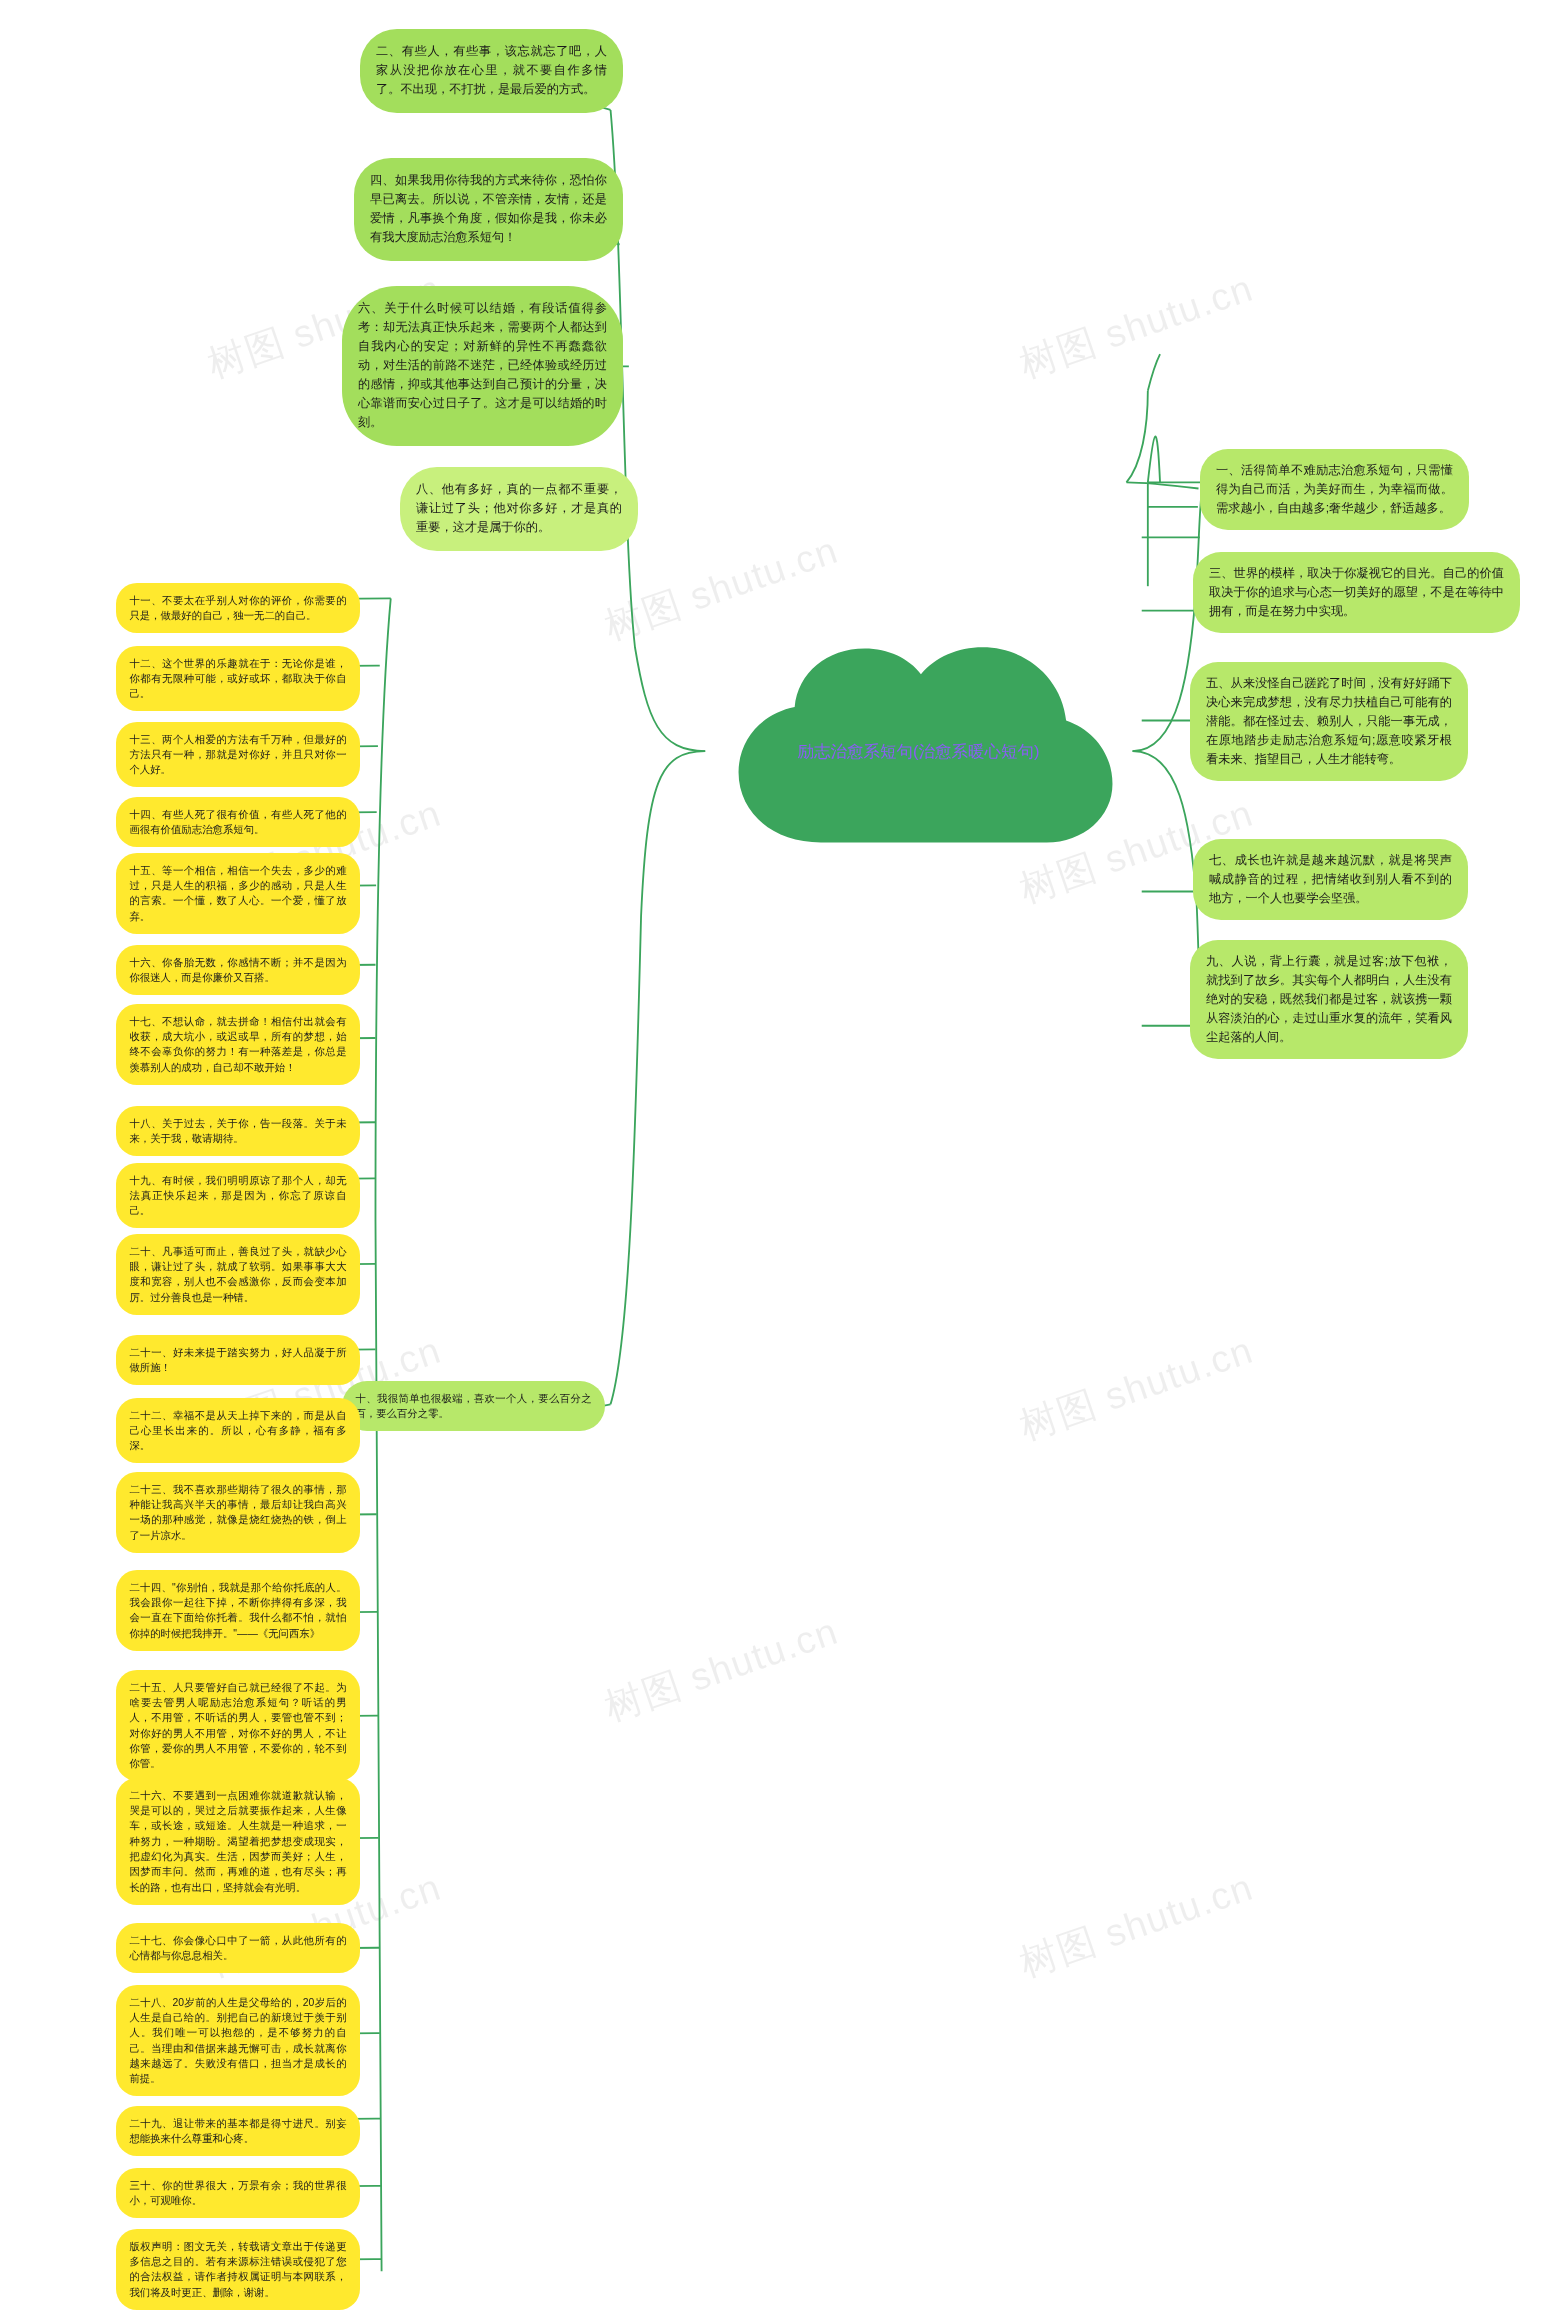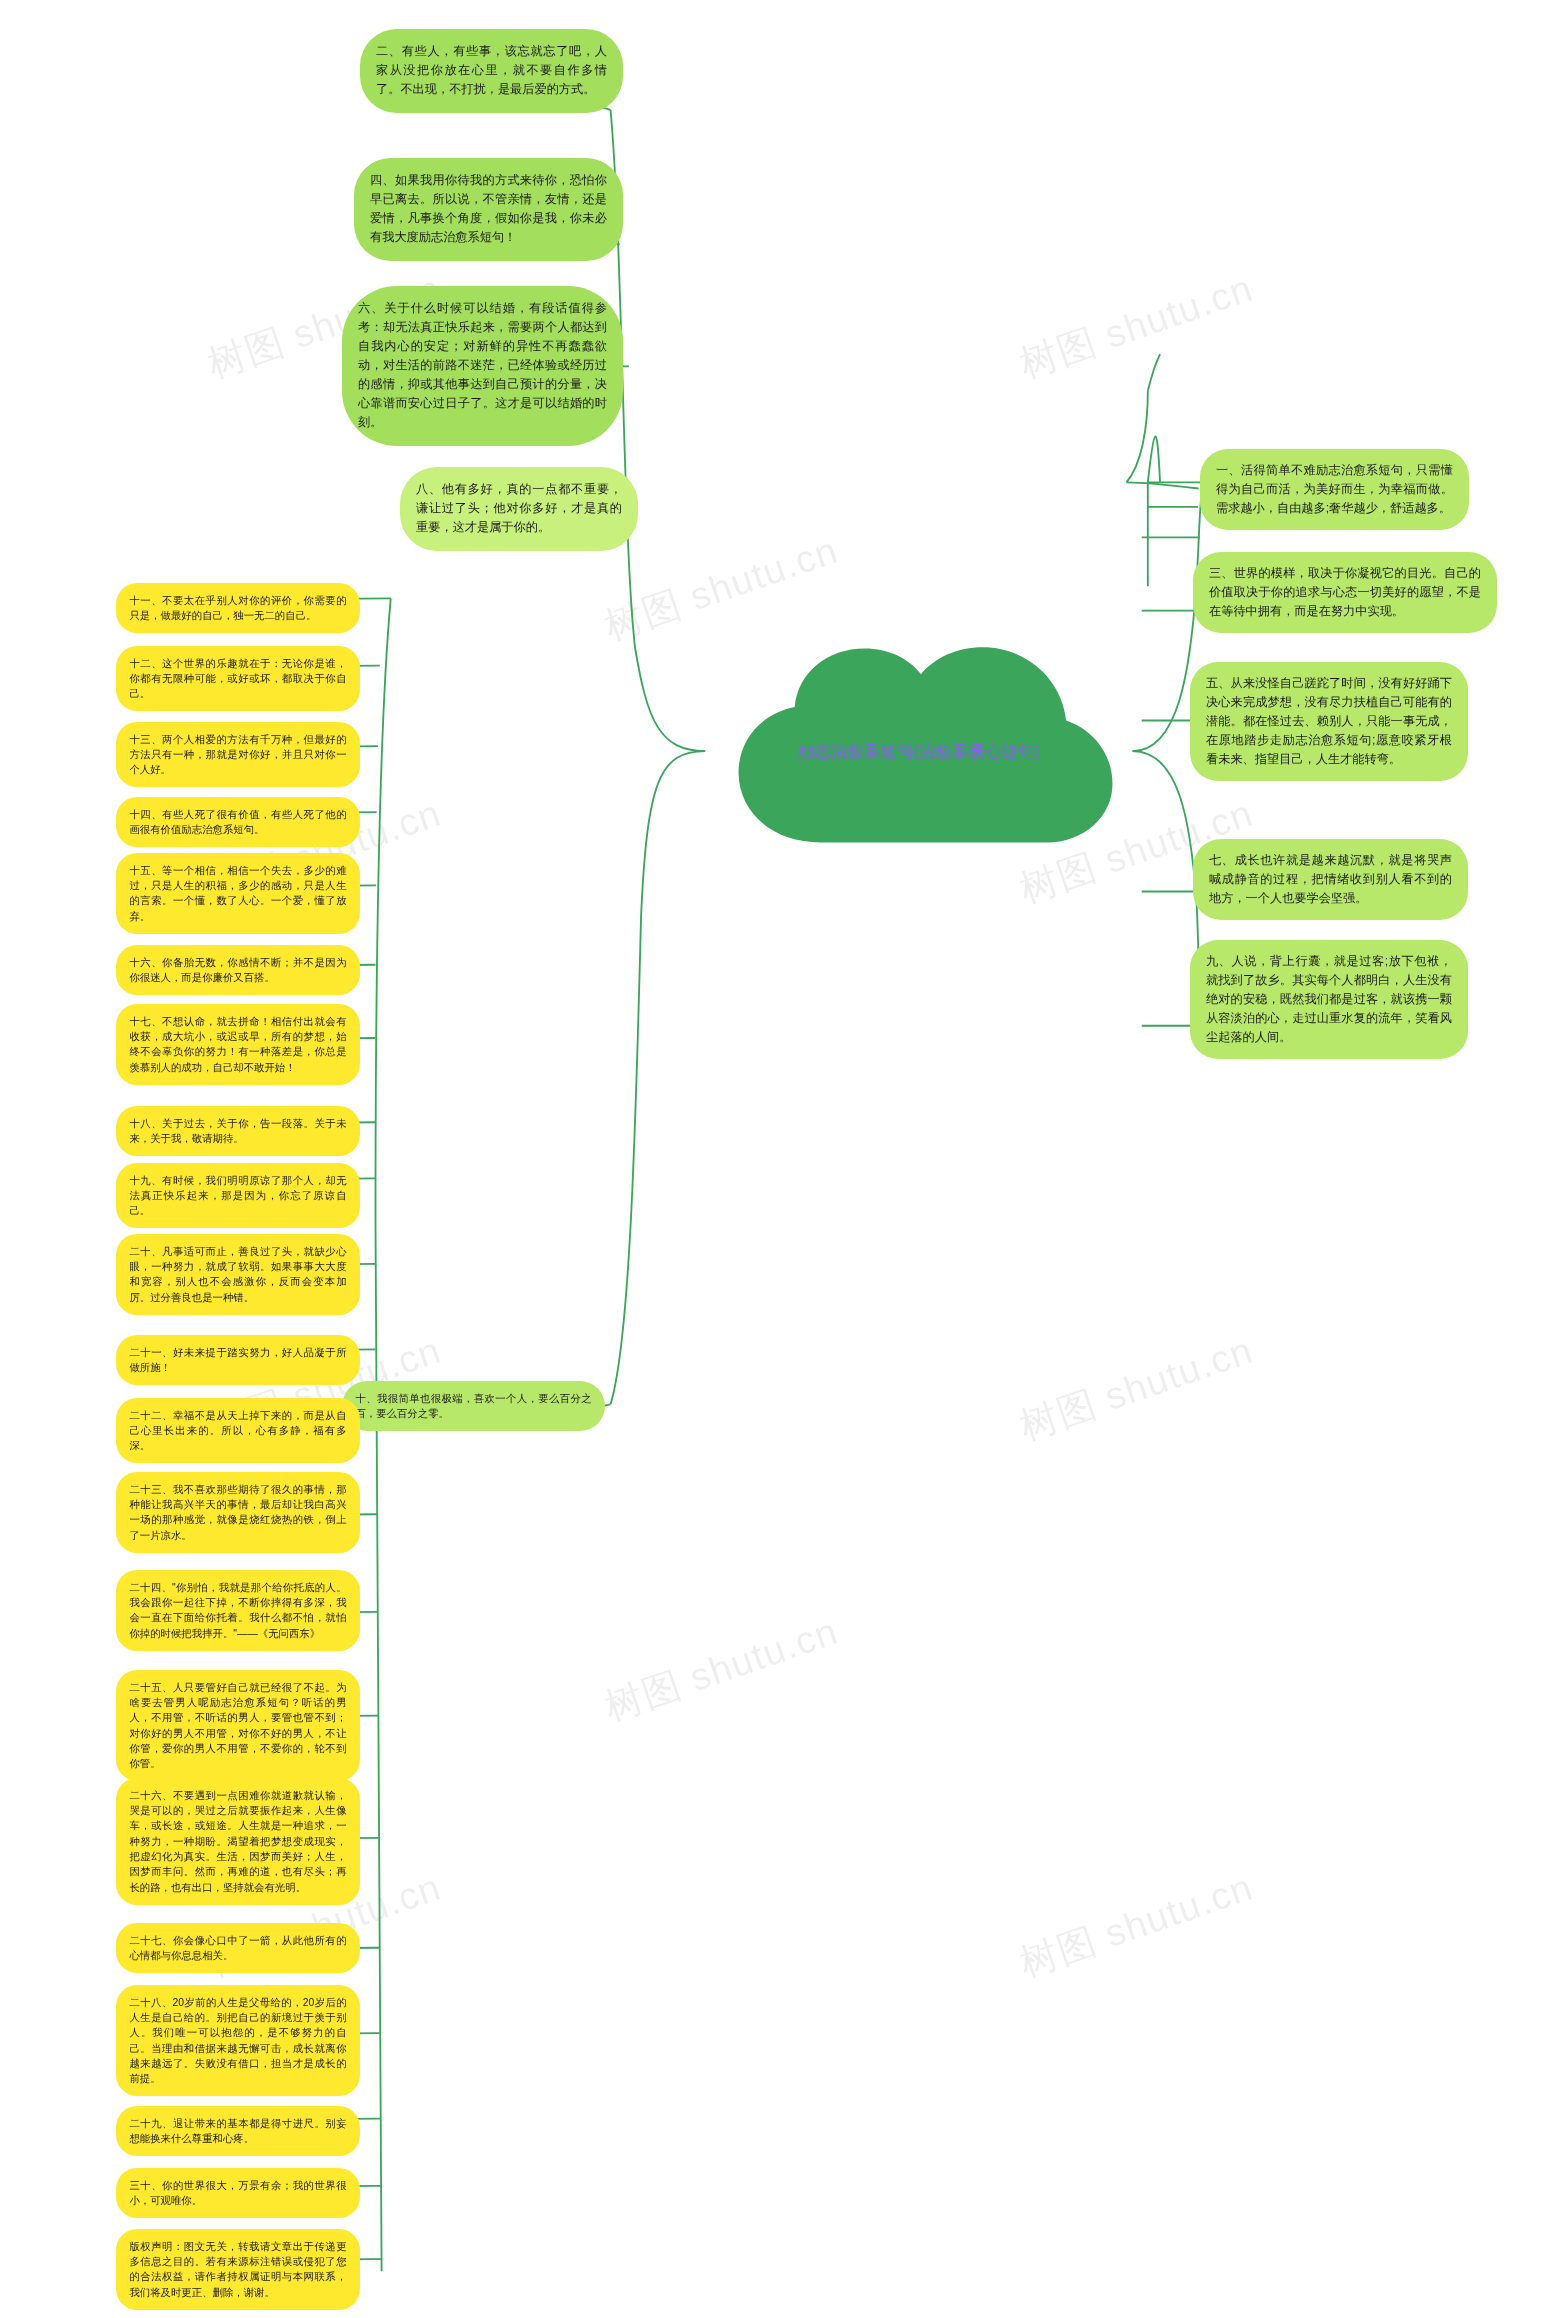--- a/index.html
+++ b/index.html
@@ -219,21 +219,21 @@
   </div>
 
   <div class="node blob light" style="left:400px; top:467px; width:238px;">
     <span class="txt">八、他有多好，真的一点都不重要，谦让过了头；他对你多好，才是真的重要，这才是属于你的。</span>
   </div>
 
   <div class="node capsule" style="left:1200px; top:449px; width:269px;">
     <span class="txt">一、活得简单不难励志治愈系短句，只需懂得为自己而活，为美好而生，为幸福而做。需求越小，自由越多;奢华越少，舒适越多。</span>
   </div>
 
-  <div class="node capsule" style="left:1193px; top:552px; width:304px;">
+  <div class="node capsule" style="left:1193px; top:552px; width:327px;">
     <span class="txt">三、世界的模样，取决于你凝视它的目光。自己的价值取决于你的追求与心态一切美好的愿望，不是在等待中拥有，而是在努力中实现。</span>
   </div>
 
   <div class="node capsule" style="left:1190px; top:662px; width:278px;">
     <span class="txt">五、从来没怪自己蹉跎了时间，没有好好踊下决心来完成梦想，没有尽力扶植自己可能有的潜能。都在怪过去、赖别人，只能一事无成，在原地踏步走励志治愈系短句;愿意咬紧牙根看未来、指望目己，人生才能转弯。</span>
   </div>
 
   <div class="node capsule" style="left:1193px; top:839px; width:275px;">
     <span class="txt">七、成长也许就是越来越沉默，就是将哭声喊成静音的过程，把情绪收到别人看不到的地方，一个人也要学会坚强。</span>
   </div>
@@ -267,21 +267,21 @@
   <div class="node pill" style="left:116px; top:1004px; width:244px;">
     <span class="txt">十七、不想认命，就去拼命！相信付出就会有收获，成大坑小，或迟或早，所有的梦想，始终不会辜负你的努力！有一种落差是，你总是羡慕别人的成功，自己却不敢开始！</span>
   </div>
   <div class="node pill" style="left:116px; top:1106px; width:244px;">
     <span class="txt">十八、关于过去，关于你，告一段落。关于未来，关于我，敬请期待。</span>
   </div>
   <div class="node pill" style="left:116px; top:1163px; width:244px;">
     <span class="txt">十九、有时候，我们明明原谅了那个人，却无法真正快乐起来，那是因为，你忘了原谅自己。</span>
   </div>
   <div class="node pill" style="left:116px; top:1234px; width:244px;">
-    <span class="txt">二十、凡事适可而止，善良过了头，就缺少心眼，一种努力，就成了软弱。如果事事大大度和宽容，别人也不会感激你，反而会变本加厉。过分善良也是一种错。</span>
+    <span class="txt">二十、凡事适可而止，善良过了头，就缺少心眼，谦让过了头，就成了软弱。如果事事大大度和宽容，别人也不会感激你，反而会变本加厉。过分善良也是一种错。</span>
   </div>
   <div class="node pill" style="left:116px; top:1335px; width:244px;">
     <span class="txt">二十一、好未来提于踏实努力，好人品凝于所做所施！</span>
   </div>
   <div class="node pill" style="left:116px; top:1398px; width:244px;">
     <span class="txt">二十二、幸福不是从天上掉下来的，而是从自己心里长出来的。所以，心有多静，福有多深。</span>
   </div>
   <div class="node pill" style="left:116px; top:1472px; width:244px;">
     <span class="txt">二十三、我不喜欢那些期待了很久的事情，那种能让我高兴半天的事情，最后却让我白高兴一场的那种感觉，就像是烧红烧热的铁，倒上了一片凉水。</span>
   </div>

